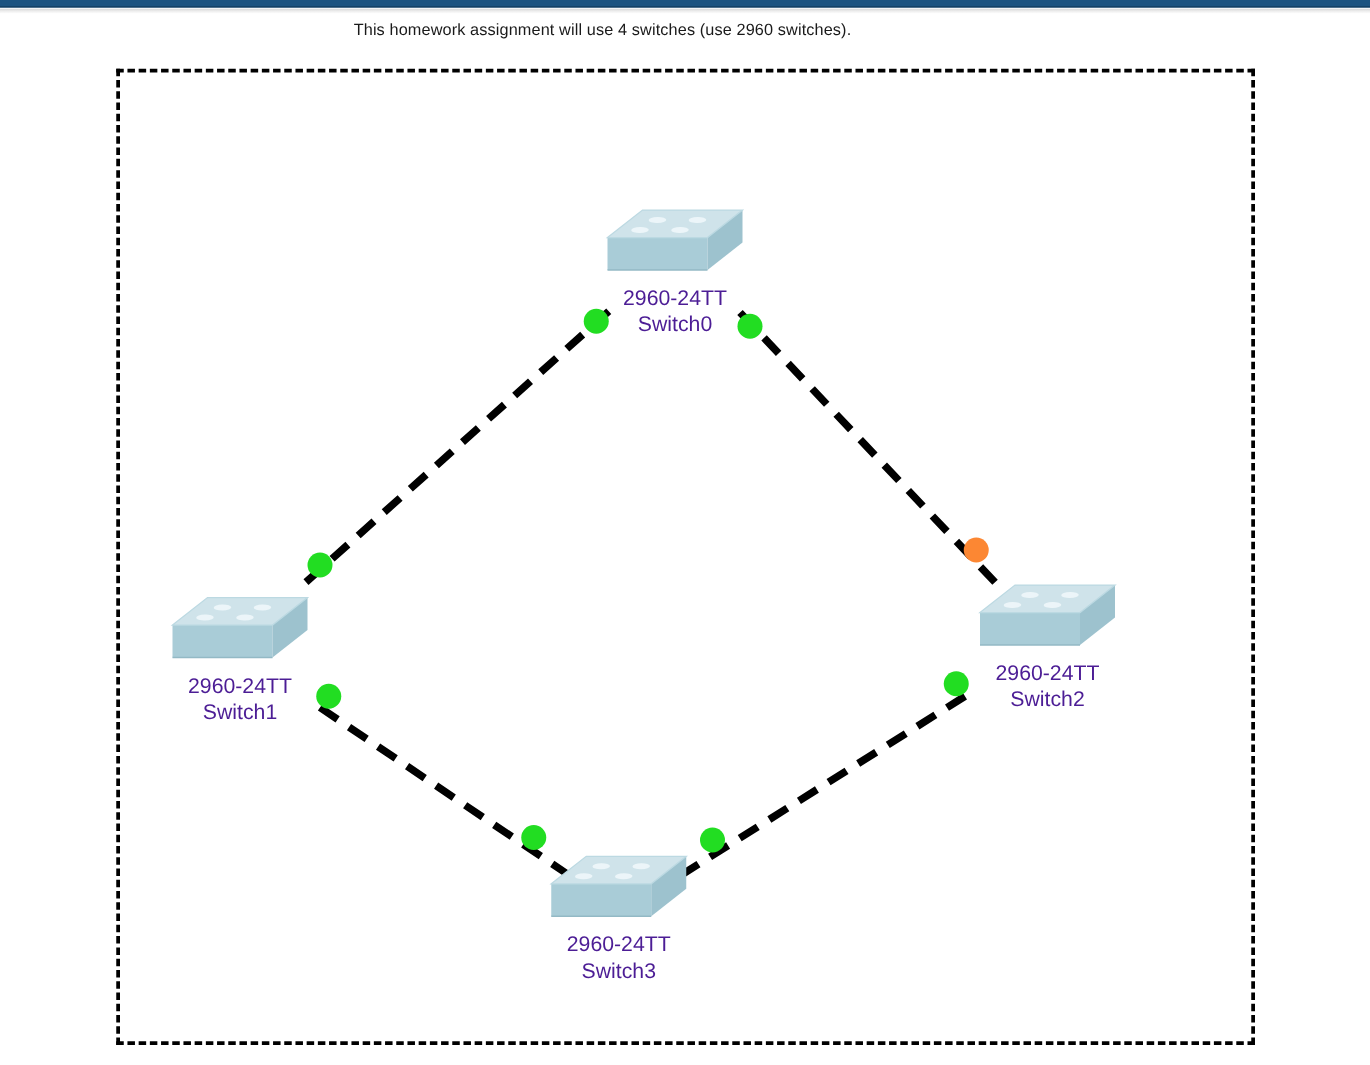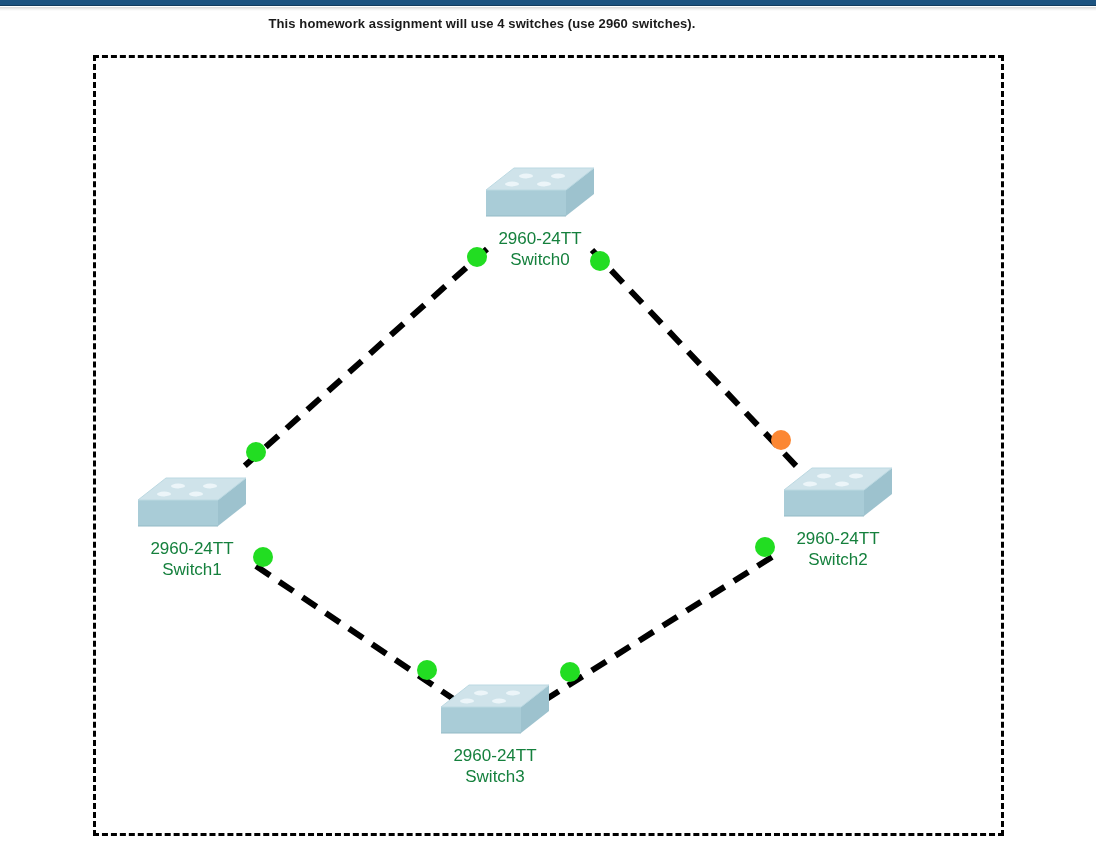--- a/index.html
+++ b/index.html
@@ -35,21 +35,20 @@
   
   #caption {
     position: absolute;
     left: 0; top: 16px;
     width: 964px;
     text-align: center;
     font-size: 13px;
     color: #1a1a1a;
     font-family: "Liberation Sans", sans-serif;
     letter-spacing: 0.1px;
-    font-weight: bold;
   }
 
   
   #workspace {
     position: absolute;
     left: 93px; top: 55px;
     width: 911px; height: 781px;
     border: 3px dashed #000000;
     background: transparent;
   }
@@ -72,21 +71,21 @@
   .device-icon {
     width: 112px;
     height: 64px;
     margin: 0 auto;
     display: block;
   }
   .device-label {
     font-family: "Liberation Sans", sans-serif;
     font-size: 17px;
     line-height: 21px;
-    color: #15803d;
+    color: #4c1d95;
     white-space: nowrap;
   }
 
   
   .status-dot {
     position: absolute;
     width: 20px; height: 20px;
     margin-left: -10px; margin-top: -10px;
     border-radius: 50%;
   }

